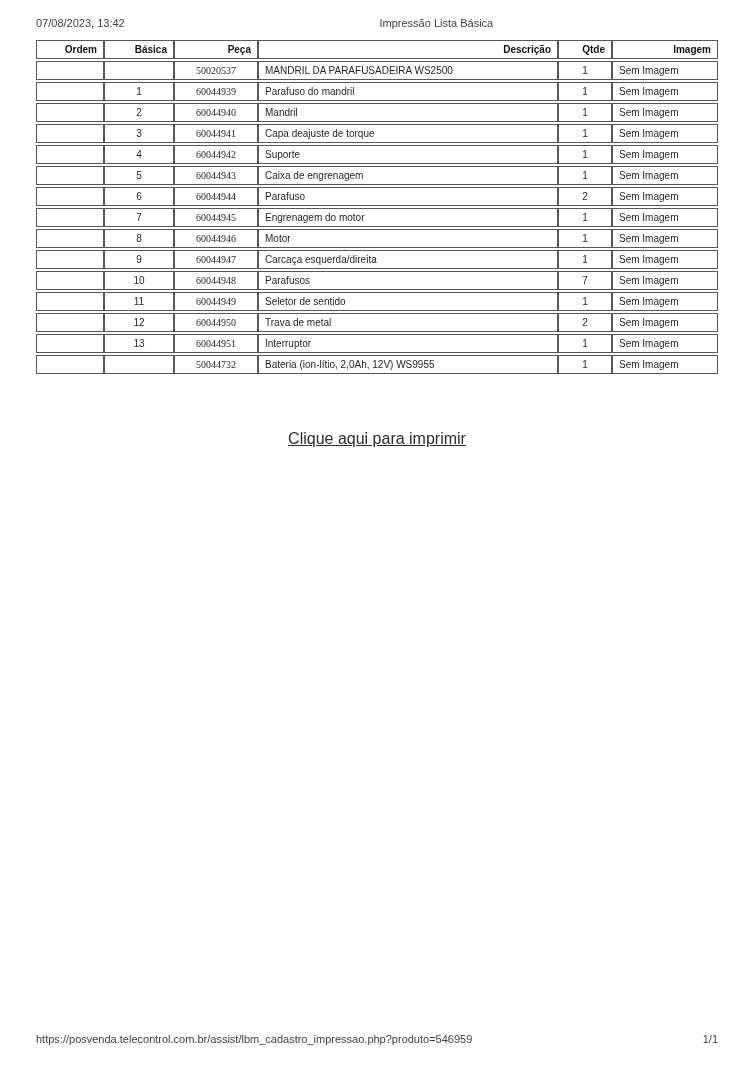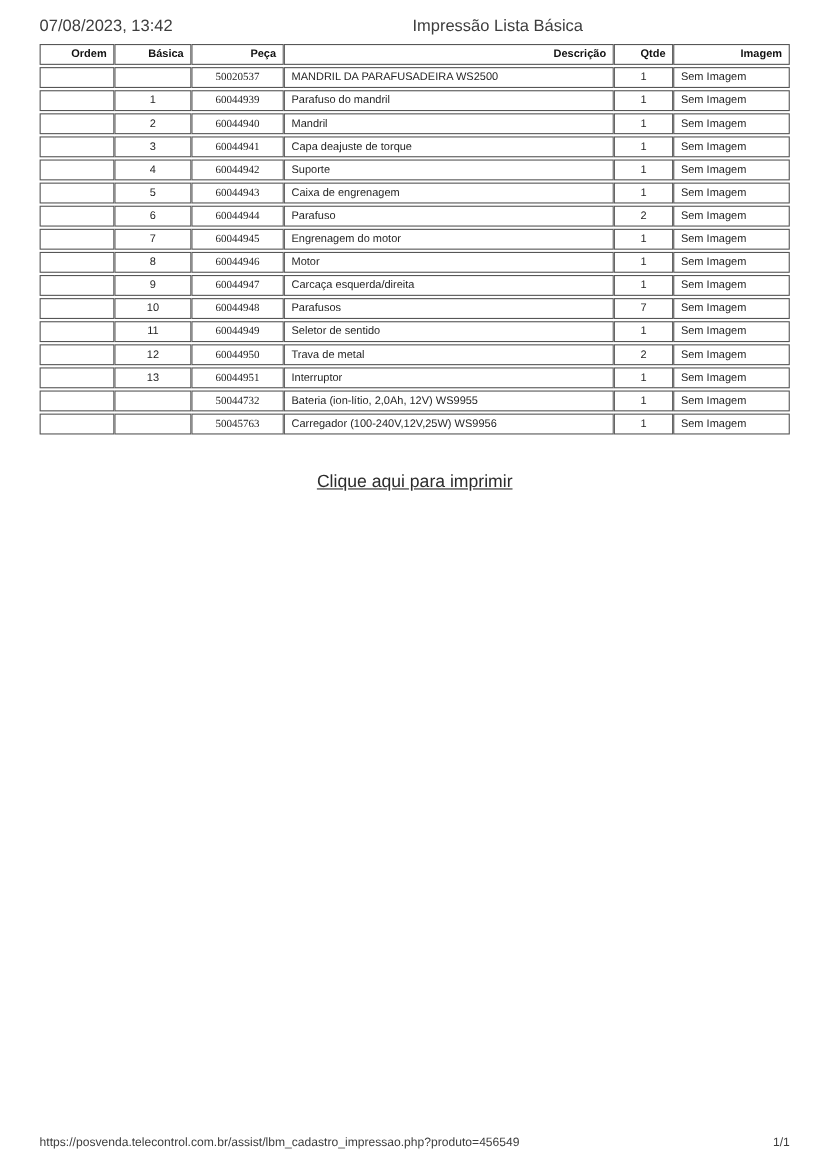--- a/index.html
+++ b/index.html
@@ -7,21 +7,21 @@
     width: 754px; height: 1067px;
     background: #ffffff;
     font-family: "Liberation Sans", "DejaVu Sans", sans-serif;
     position: relative;
     overflow: hidden;
   }
   .print-header {
     position: absolute;
     top: 17px; left: 36px; right: 36px;
     display: flex;
-    font-size: 15px;
+    font-size: 11px;
     color: #3d3d3d;
     line-height: 13px;
     white-space: nowrap;
   }
   .print-header .ph-date { flex: 0 0 auto; }
   .print-header .ph-title { flex: 1 1 auto; text-align: center; padding-left: 30px; }
 
   .table-wrap {
     position: absolute;
     top: 38px; left: 36px;
@@ -223,32 +223,24 @@
           <td class="c-img">Sem Imagem</td>
         </tr>
         <tr>
           <td class="c-ordem"></td>
           <td class="c-posicao"></td>
           <td class="c-peca">50044732</td>
           <td class="c-desc">Bateria (ion-lítio, 2,0Ah, 12V) WS9955</td>
           <td class="c-qtde">1</td>
           <td class="c-img">Sem Imagem</td>
         </tr>
-        <tr>
-          <td class="c-ordem"></td>
-          <td class="c-posicao"></td>
-          <td class="c-peca">50045763</td>
-          <td class="c-desc">Carregador (100-240V,12V,25W) WS9956</td>
-          <td class="c-qtde">1</td>
-          <td class="c-img">Sem Imagem</td>
-        </tr>
       </tbody>
   </table>
 </div>
 
 <div class="print-link-row">
   <span class="print-link">Clique aqui para imprimir</span>
 </div>
 
 <div class="print-footer">
-  <span>https://posvenda.telecontrol.com.br/assist/lbm_cadastro_impressao.php?produto=456549</span>
+  <span>https://posvenda.telecontrol.com.br/assist/lbm_cadastro_impressao.php?produto=546959</span>
   <span>1/1</span>
 </div>
 
 </body></html>

